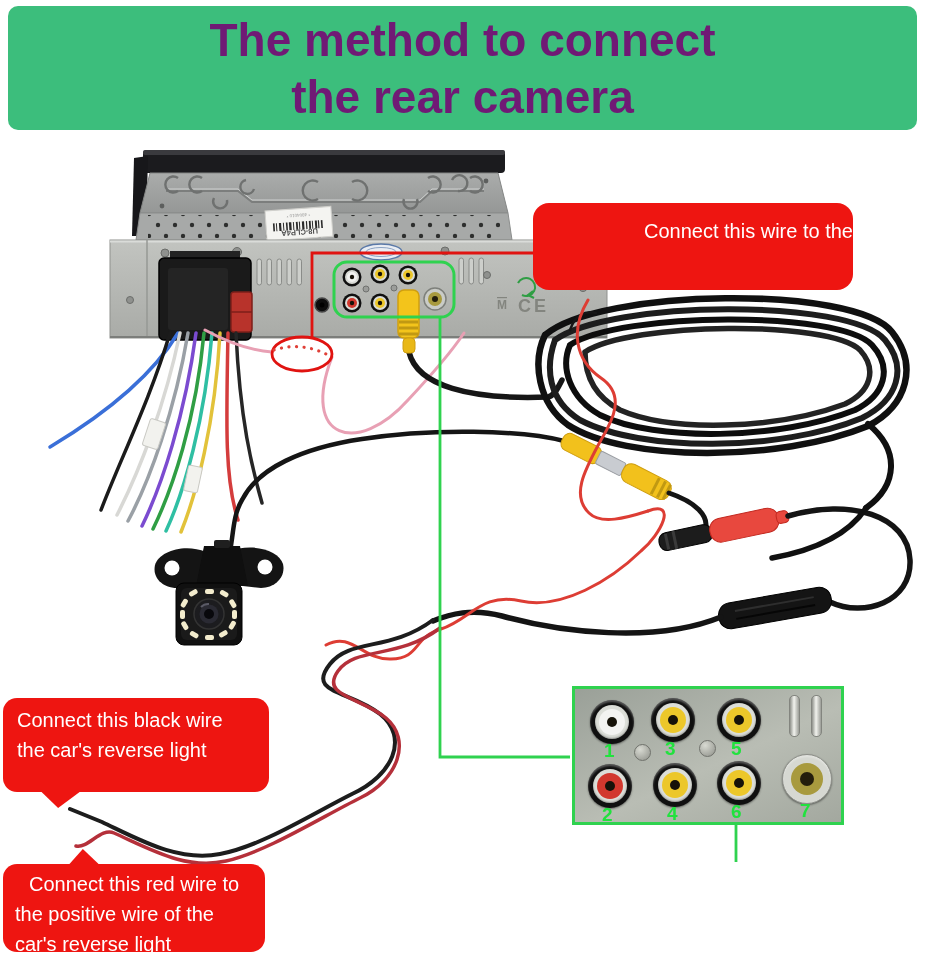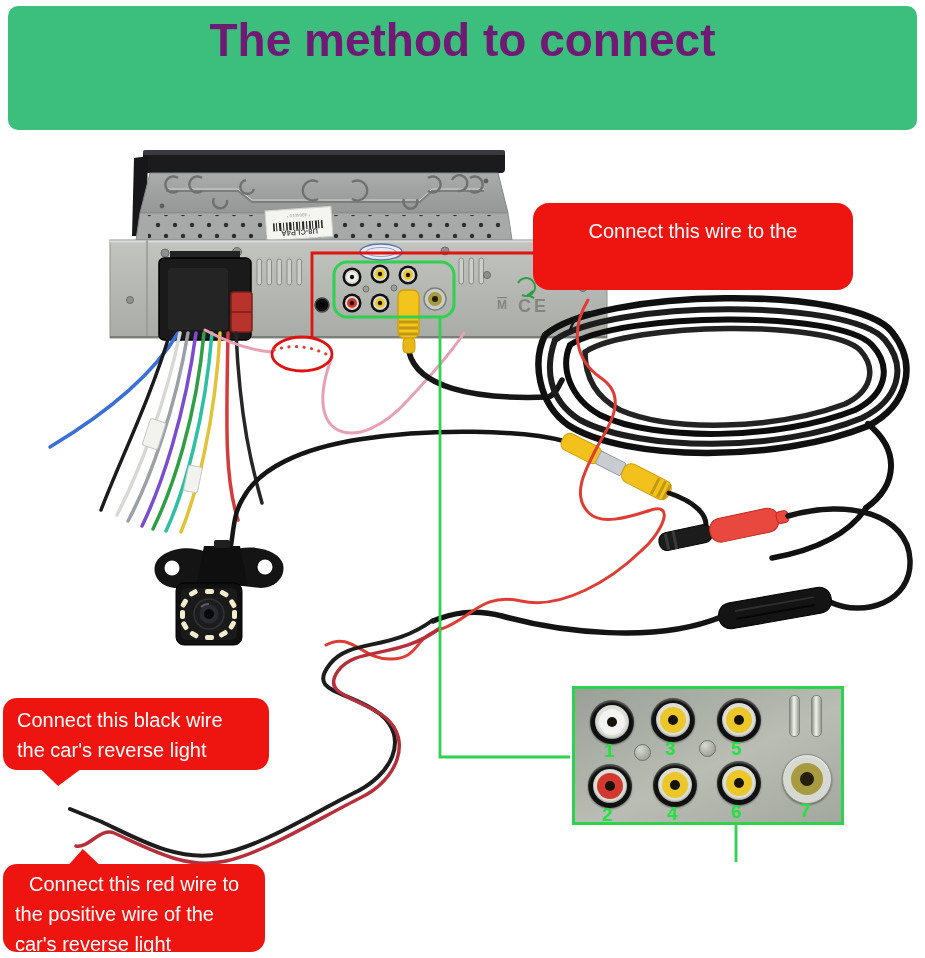--- a/index.html
+++ b/index.html
@@ -7,23 +7,23 @@
           font-family:"Liberation Sans",sans-serif;}
   .layer-svg{position:absolute;left:0;top:0;z-index:1;}
   
   .header{position:absolute;left:8px;top:6px;width:909px;height:124px;border-radius:10px;
           background:#3cbe7c;color:#701a75;text-align:center;z-index:2;}
   .header .l{display:block;font-weight:bold;font-size:46px;line-height:57px;}
   .header .l:first-child{margin-top:6px;}
   
   .callout{position:absolute;background:#ee1511;color:#fff;z-index:3;}
   .callout .ln{display:block;font-size:20px;line-height:30px;white-space:nowrap;}
-  .co-back{left:533px;top:203px;width:320px;height:87px;border-radius:16px;text-align:center;
+  .co-back{left:533px;top:203px;width:320px;height:87px;border-radius:16px;text-align:right;
            padding-top:13px;box-sizing:border-box;}
-  .co-black{left:3px;top:698px;width:266px;height:72px;border-radius:14px;padding:7px 0 0 14px;
+  .co-black{left:3px;top:698px;width:266px;height:94px;border-radius:14px;padding:7px 0 0 14px;
             box-sizing:border-box;}
   .co-red{left:3px;top:864px;width:262px;height:88px;border-radius:14px;padding:5px 0 12px 12px;
           box-sizing:border-box;}
   .tail{position:absolute;background:#ee1511;}
   .tail-down{left:34px;bottom:-16px;width:44px;height:17px;
              clip-path:polygon(8% 0,100% 0,48% 100%);}
   .tail-up{left:58px;top:-15px;width:42px;height:16px;
            clip-path:polygon(18% 100%,92% 100%,52% 0);}
   
   .oval{position:absolute;left:610px;top:858px;width:273px;height:82px;border-radius:50%;
@@ -344,20 +344,21 @@
 
       <rect x="334" y="262" width="120" height="55" rx="13" stroke="#2fd24f" stroke-width="3"></rect>
       <polyline points="440,317 440,757 570,757" stroke="#2fd24f" stroke-width="2.8"></polyline>
 
       <line x1="736" y1="822" x2="736" y2="862" stroke="#2fd24f" stroke-width="2.8"></line>
     </g>
   </svg>
 
   <div class="header">
     <span class="l">The method to connect</span>
+    <span class="l">the rear camera</span>
   </div>
 
   <div class="callout co-back">
     <span class="ln">Connect this wire to the</span>
   </div>
 
   <div class="callout co-black">
     <span class="ln">Connect this black wire</span>
     <span class="ln">the car's reverse light</span>
     <span class="tail tail-down"></span>

